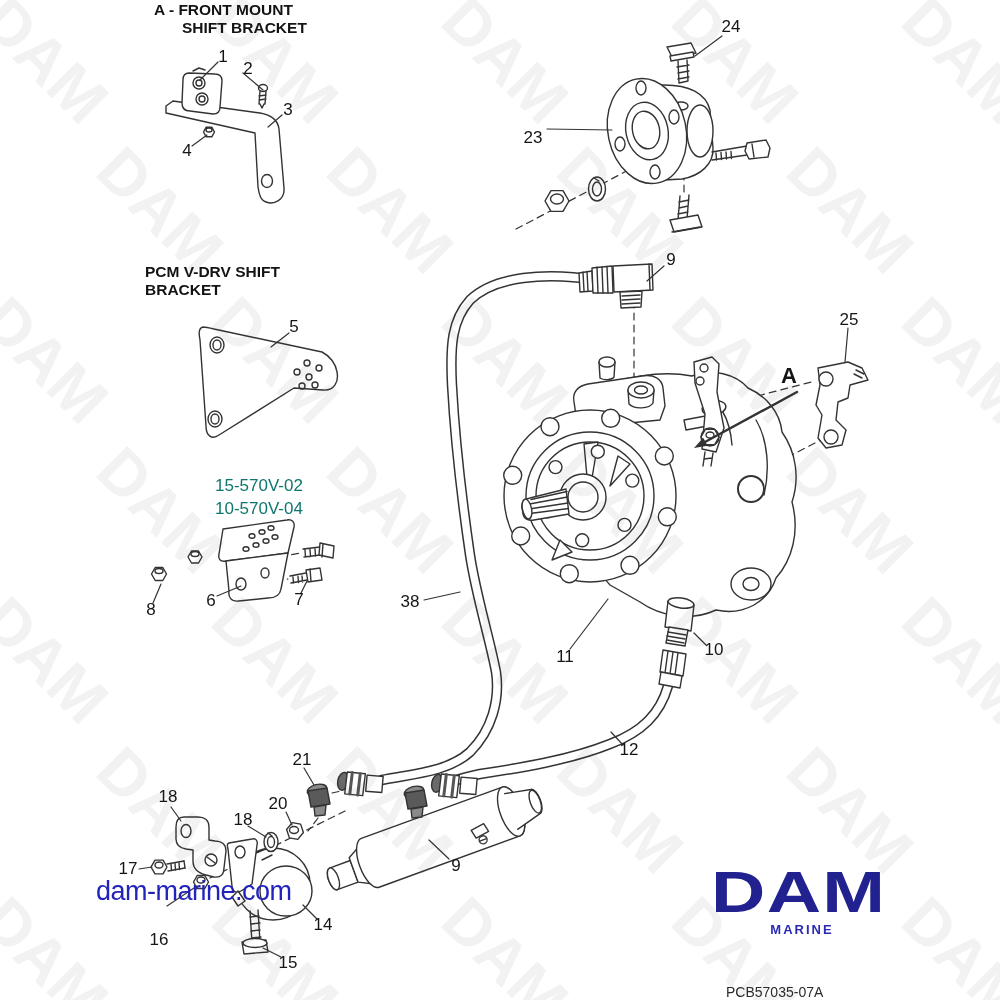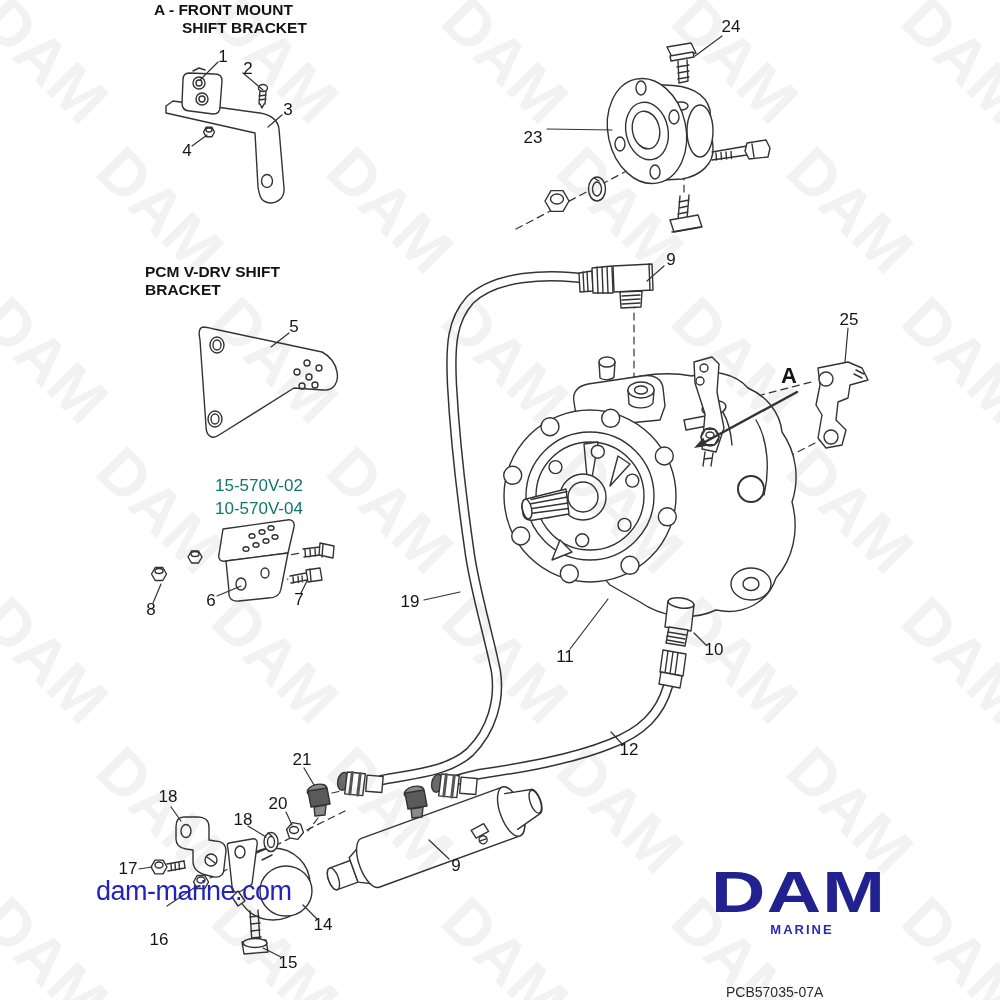--- a/index.html
+++ b/index.html
@@ -389,21 +389,21 @@
   <div class="callout" style="left:629px;top:750px">12</div>
   <div class="callout" style="left:456px;top:866px">9</div>
   <div class="callout" style="left:323px;top:925px">14</div>
   <div class="callout" style="left:288px;top:963px">15</div>
   <div class="callout" style="left:159px;top:940px">16</div>
   <div class="callout" style="left:128px;top:869px">17</div>
   <div class="callout" style="left:168px;top:797px">18</div>
   <div class="callout" style="left:243px;top:820px">18</div>
   <div class="callout" style="left:278px;top:804px">20</div>
   <div class="callout" style="left:302px;top:760px">21</div>
-  <div class="callout" style="left:410px;top:602px">19</div>
+  <div class="callout" style="left:410px;top:602px">38</div>
   <div class="callout" style="left:533px;top:138px">23</div>
   <div class="callout" style="left:731px;top:27px">24</div>
   <div class="callout" style="left:849px;top:320px">25</div>
   <div class="callout big" style="left:789px;top:376px">A</div>
 
   <a class="website" href="#">dam-marine.com</a>
   <div class="logo-text">DAM</div>
   <div class="logo-sub">MARINE</div>
   <div class="doc-code">PCB57035-07A</div>
 

